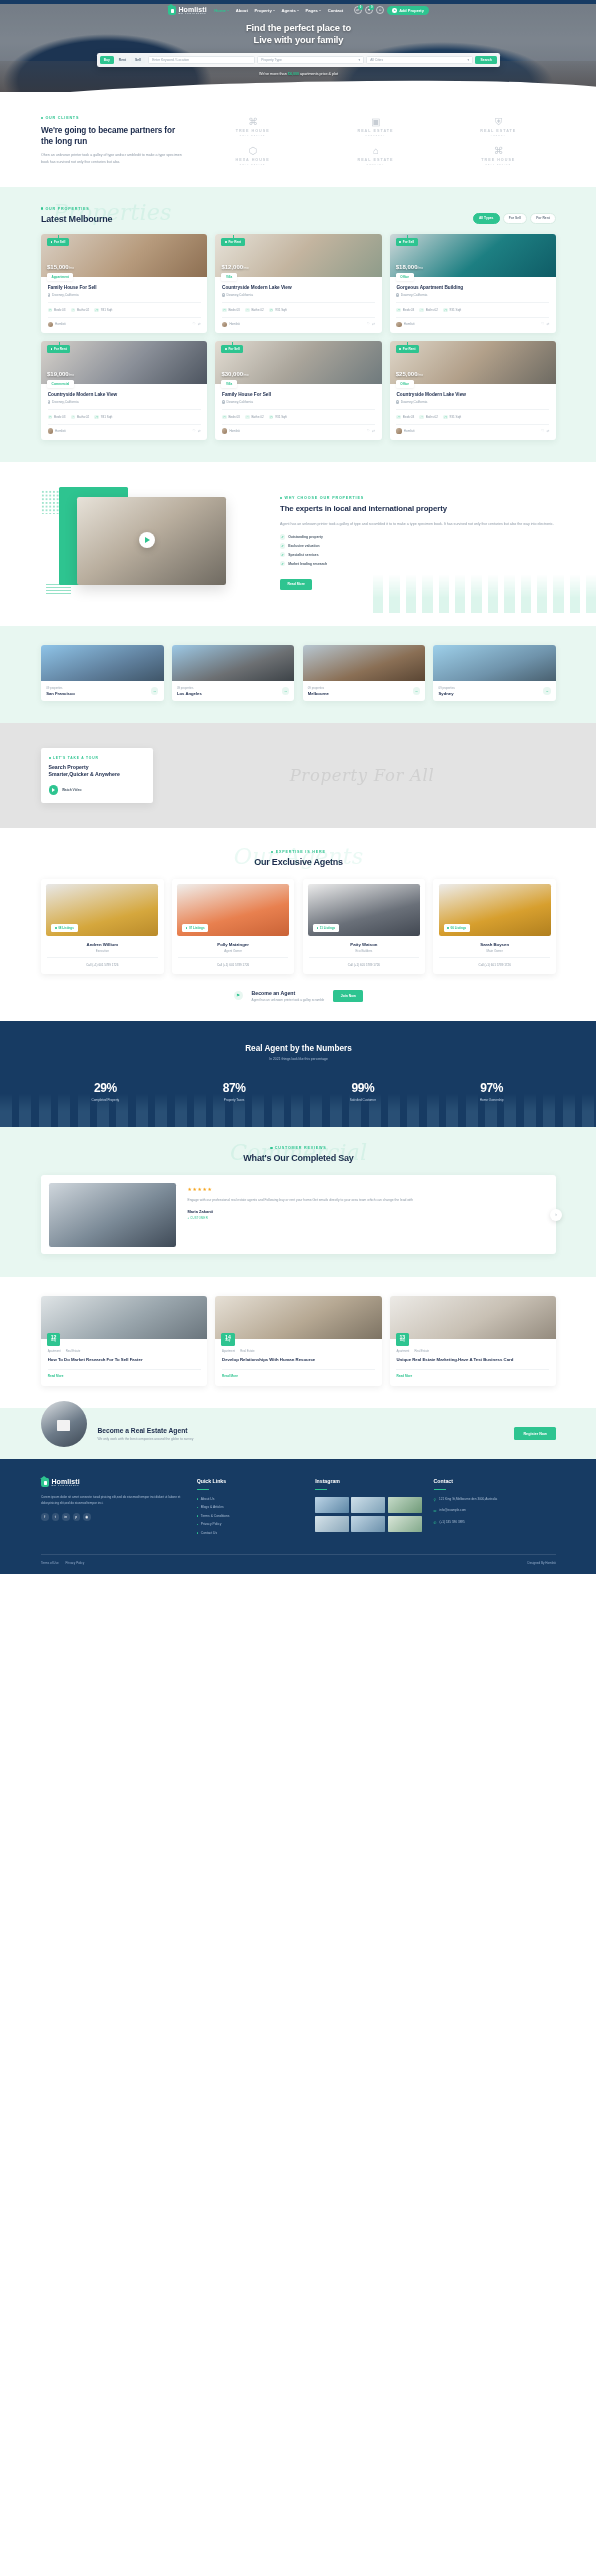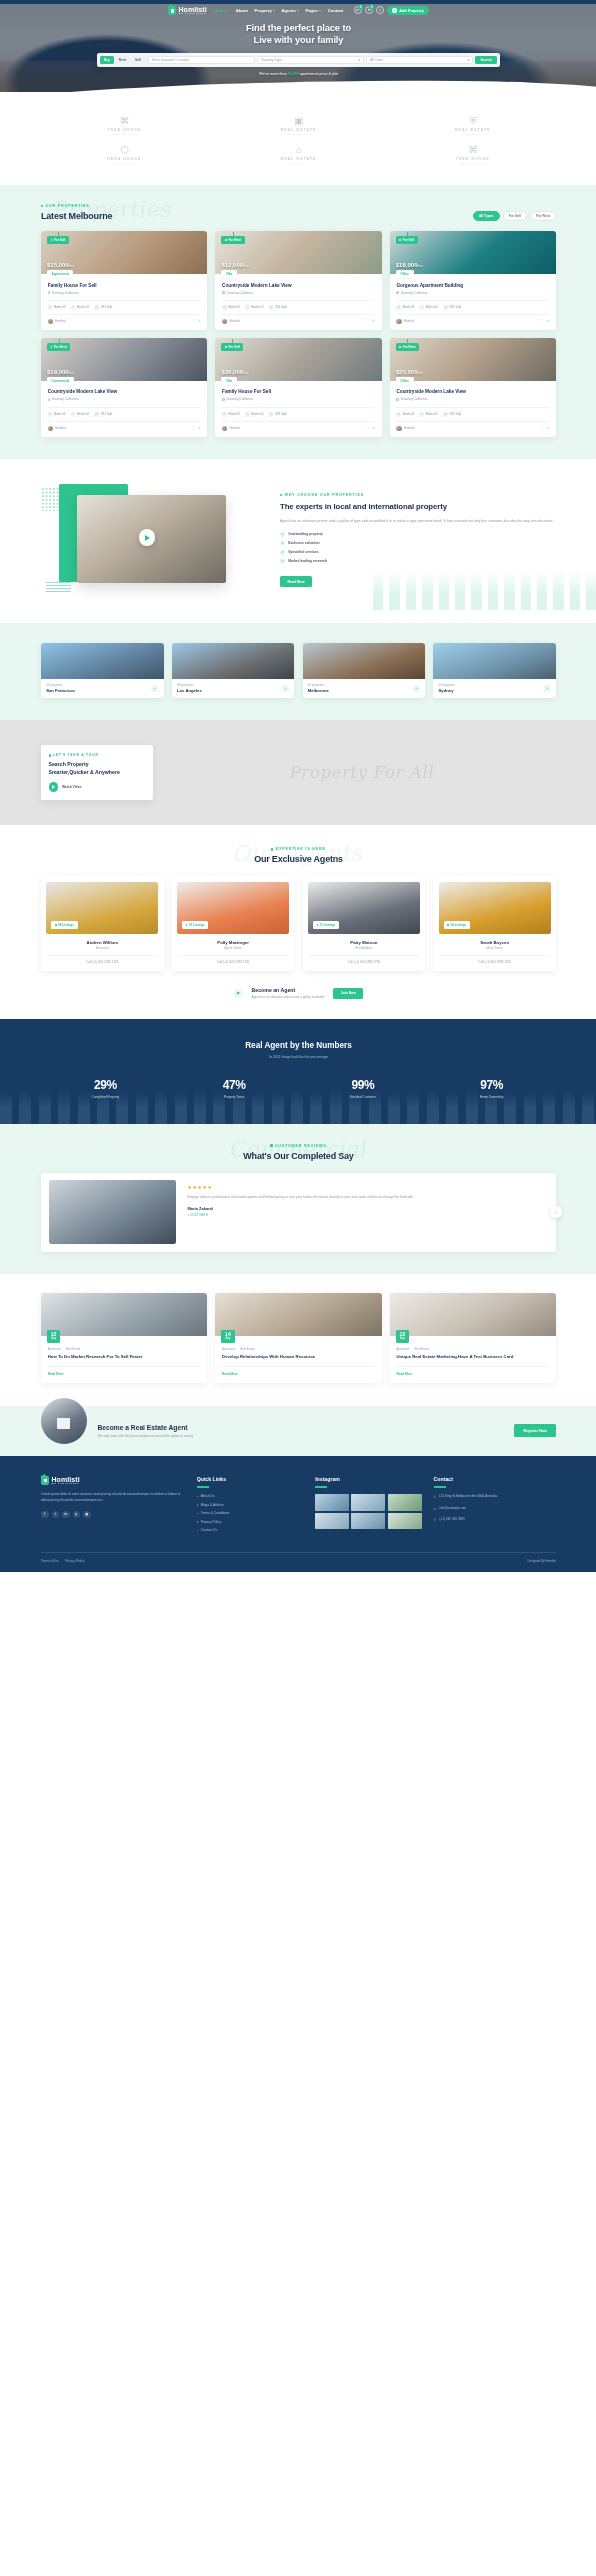--- a/index.html
+++ b/index.html
@@ -358,20 +358,25 @@
     <div class="hero-note">
       <span>We've more than</span>
       <b>$4,000</b>
       <span>apartments price &amp; plot</span>
     </div>
     <div class="hero-curve"></div>
   </section>
 
   <section class="clients">
     <div class="container">
+      <div class="clients-left">
+        <div class="eyebrow">Our Clients</div>
+        <h2>We're going to became partners for the long run</h2>
+        <p class="muted">Ohen an unknown printer took a galley of type andscr ambledit to make a type specimen book has survived not only five centuries but also.</p>
+      </div>
       <div class="logos">
         <div class="brand">
             <div class="brand-ico">⌘</div>
             <div class="brand-name">TREE HOUSE</div>
             <div class="brand-sub">REAL ESTATE</div>
           </div>
         <div class="brand">
             <div class="brand-ico">▣</div>
             <div class="brand-name">REAL ESTATE</div>
             <div class="brand-sub">PROPERTY</div>
@@ -825,21 +830,21 @@
     <div class="stats-sky"></div>
     <div class="container">
       <h2>Real Agent by the Numbers</h2>
       <div class="sub">In 2021 things look like this percentage</div>
       <div class="statrow">
         <div class="stat">
             <div class="num">29%</div>
             <div class="lbl">Completed Property</div>
           </div>
         <div class="stat">
-            <div class="num">47%</div>
+            <div class="num">87%</div>
             <div class="lbl">Property Taxes</div>
           </div>
         <div class="stat">
             <div class="num">99%</div>
             <div class="lbl">Satisfied Customer</div>
           </div>
         <div class="stat">
             <div class="num">97%</div>
             <div class="lbl">Home Ownership</div>
           </div>

